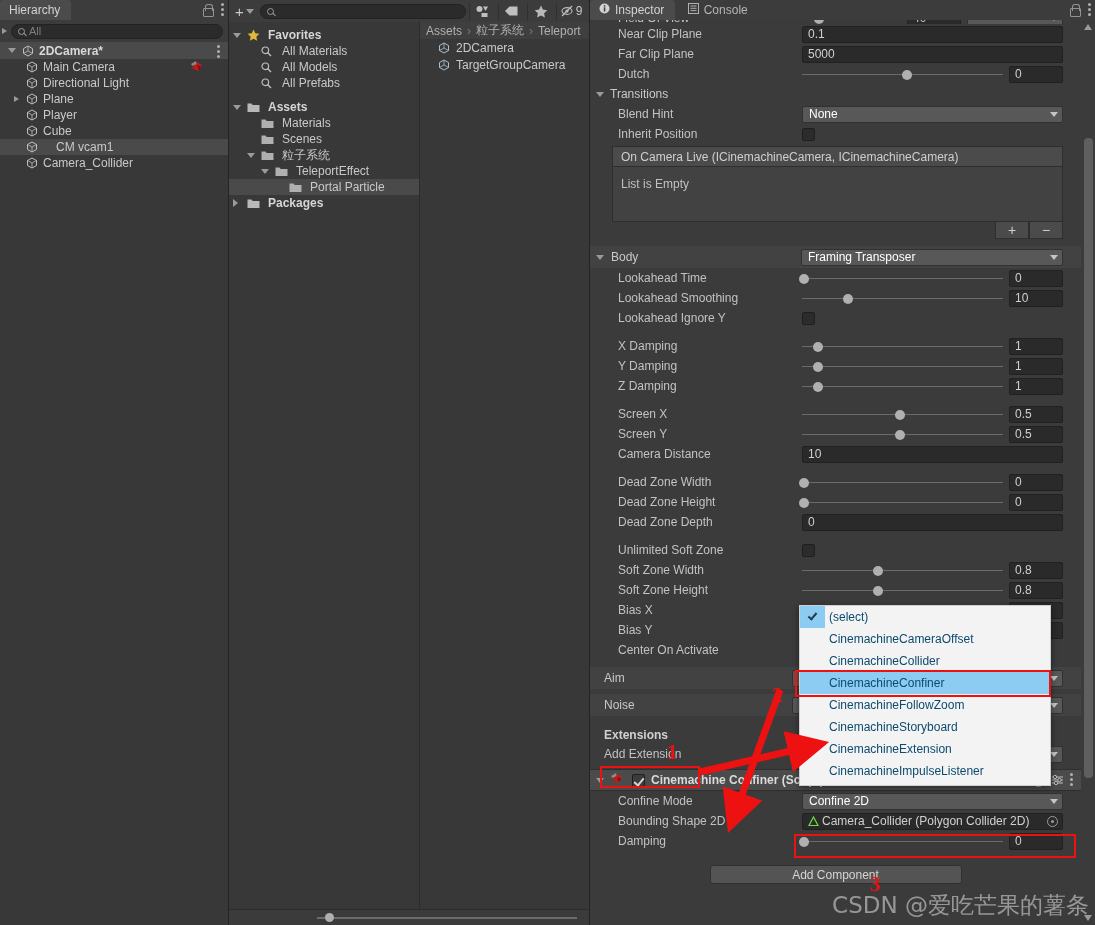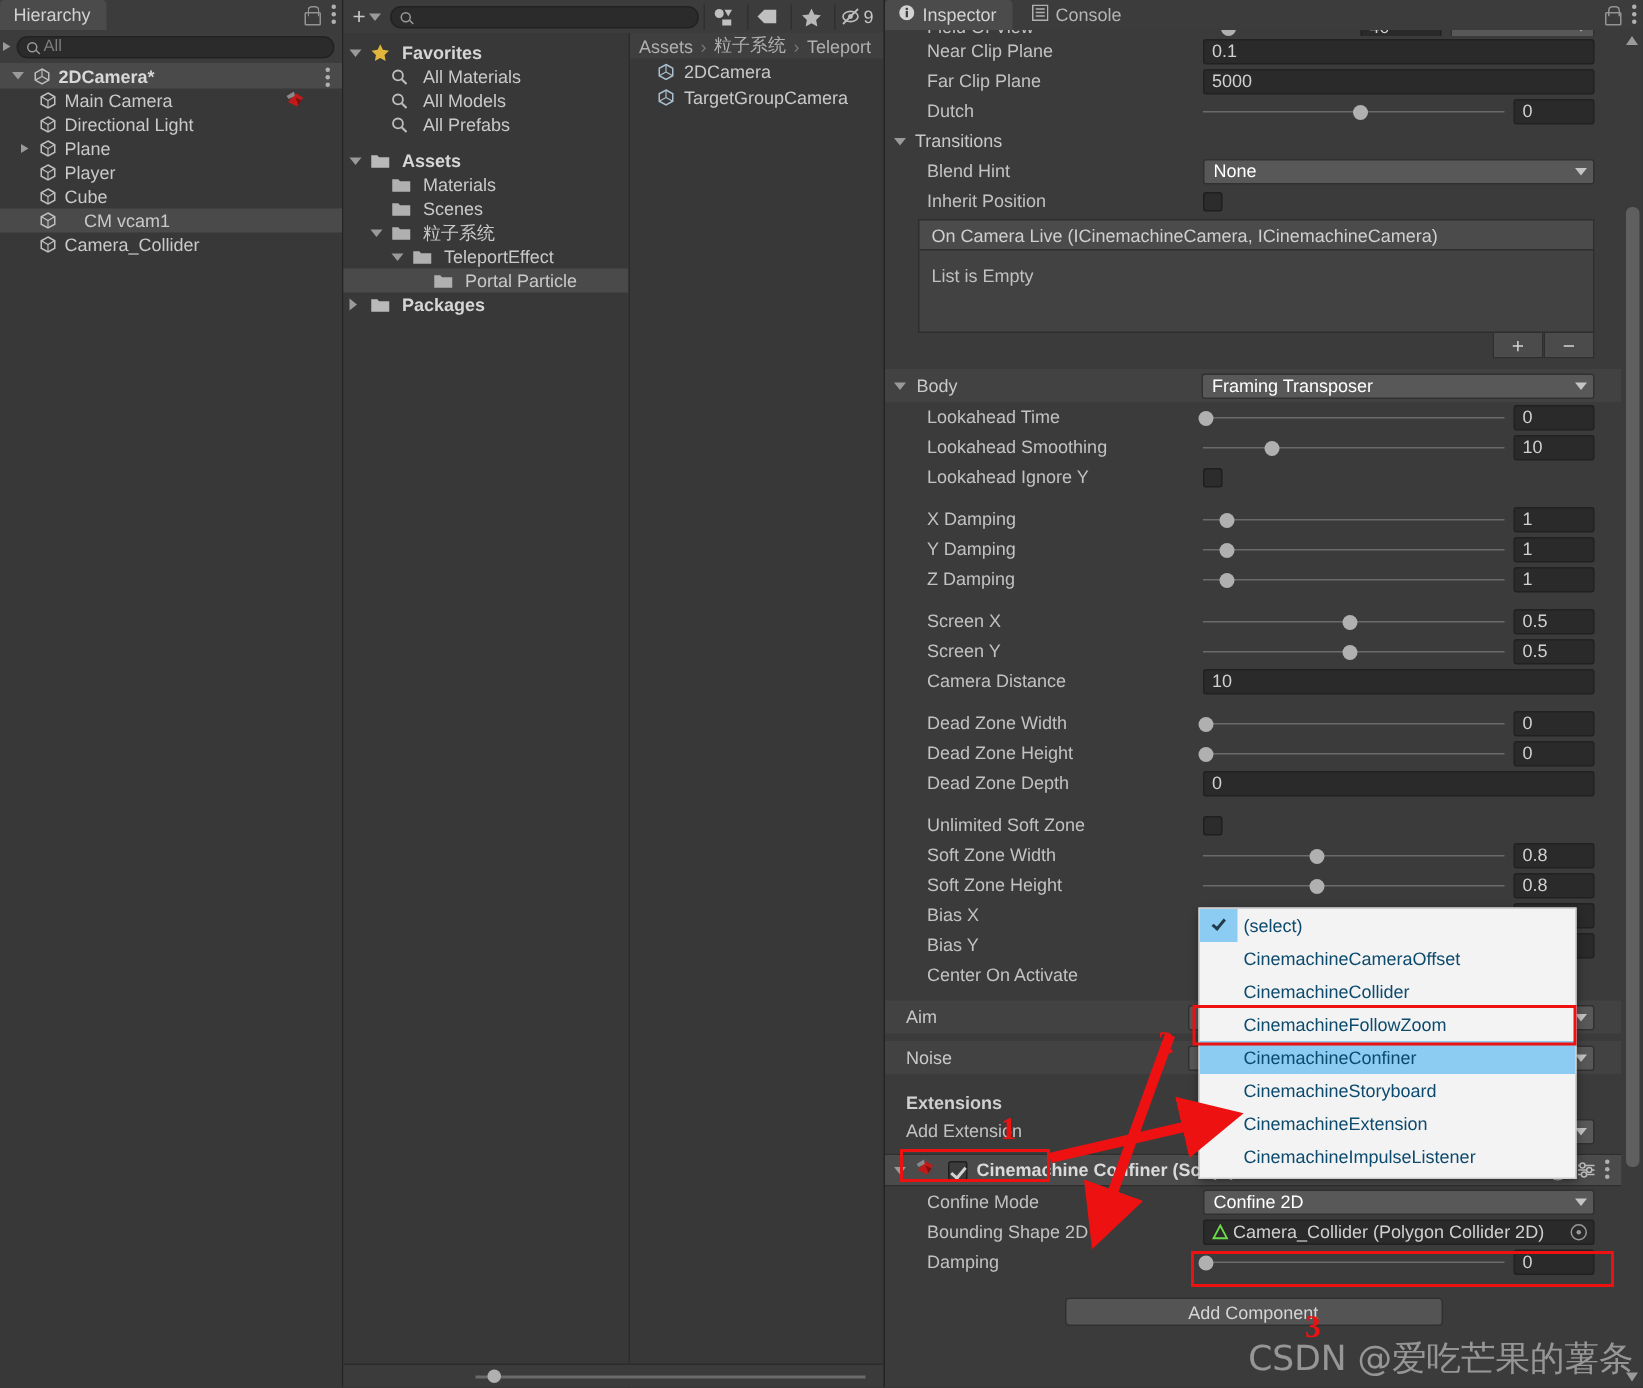--- a/index.html
+++ b/index.html
@@ -874,27 +874,27 @@
       <span class="pop-text">(select)</span>
     </div>
     <div class="pop-item">
       <span class="chkcol"></span>
       <span class="pop-text">CinemachineCameraOffset</span>
     </div>
     <div class="pop-item">
       <span class="chkcol"></span>
       <span class="pop-text">CinemachineCollider</span>
     </div>
+    <div class="pop-item sel">
+      <span class="chkcol"></span>
+      <span class="pop-text">CinemachineConfiner</span>
+    </div>
     <div class="pop-item">
       <span class="chkcol"></span>
       <span class="pop-text">CinemachineFollowZoom</span>
-    </div>
-    <div class="pop-item sel">
-      <span class="chkcol"></span>
-      <span class="pop-text">CinemachineConfiner</span>
     </div>
     <div class="pop-item">
       <span class="chkcol"></span>
       <span class="pop-text">CinemachineStoryboard</span>
     </div>
     <div class="pop-item">
       <span class="chkcol"></span>
       <span class="pop-text">CinemachineExtension</span>
     </div>
     <div class="pop-item">

